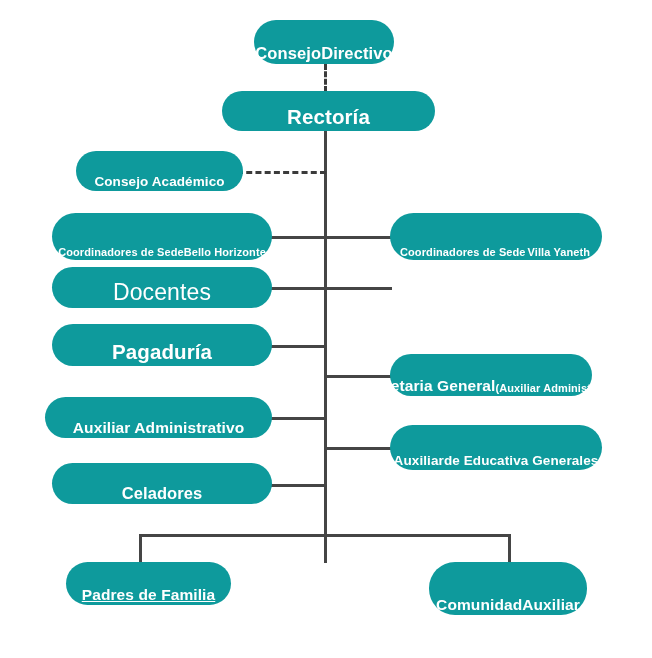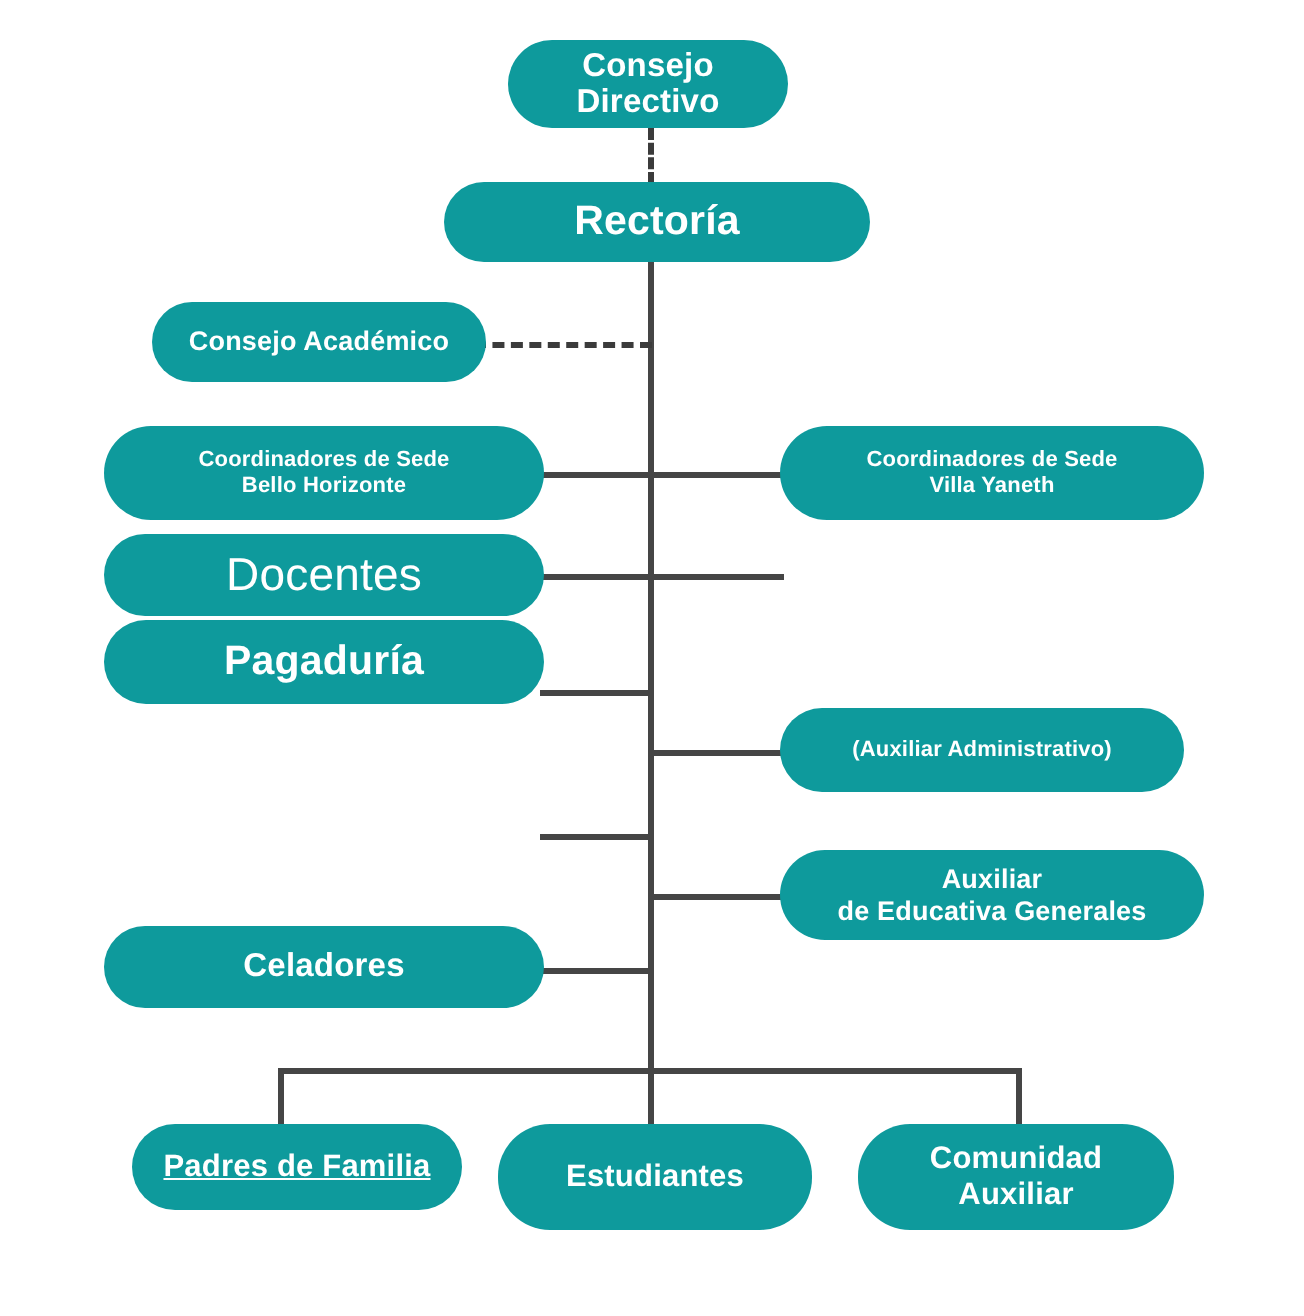--- a/index.html
+++ b/index.html
@@ -32,21 +32,21 @@
     height: 0;
     border-top: 3px dashed #3b3b3b;
   }
   
   .node {
     position: absolute;
     box-sizing: border-box;
     background: #0e9a9c;
     color: #ffffff;
     display: flex;
-    flex-direction: column;
+    flex-direction: row;
     align-items: flex-end;
     justify-content: center;
     text-align: center;
     line-height: 1.12;
     letter-spacing: 0.1px;
     border-radius: 999px;
     padding: 2px 10px;
     white-space: nowrap;
   }
   .node.soft { border-radius: 26px; }
@@ -115,44 +115,45 @@
   <div class="node fs-12 w-bold" style="left:390px; top:213px; width:212px; height:47px;">
     <span class="l1">Coordinadores de Sede</span>
     <span class="l2">Villa Yaneth</span>
   </div>
 
   <div class="node fs-22 w-reg" style="left:52px; top:267px; width:220px; height:41px;">
     <span class="l1">Docentes</span>
   </div>
 
 
-  <div class="node fs-20 w-bold" style="left:52px; top:310px; width:220px; height:42px;">
+  <div class="node fs-20 w-bold" style="left:52px; top:324px; width:220px; height:42px;">
     <span class="l1">Pagaduría</span>
   </div>
 
   <div class="node fs-15 w-bold" style="left:390px; top:354px; width:202px; height:42px;">
+    <span class="l1">Secretaria General</span>
     <span class="l2 fs-12">(Auxiliar Administrativo)</span>
   </div>
 
+  <div class="node fs-15 w-bold" style="left:45px; top:397px; width:227px; height:41px;">
+    <span class="l1">Auxiliar Administrativo</span>
+  </div>
 
   <div class="node fs-13 w-bold" style="left:390px; top:425px; width:212px; height:45px;">
     <span class="l1">Auxiliar</span>
     <span class="l2">de Educativa Generales</span>
   </div>
 
   <div class="node fs-16 w-bold" style="left:52px; top:463px; width:220px; height:41px;">
     <span class="l1">Celadores</span>
   </div>
 
   <div class="node fs-15 w-bold" style="left:66px; top:562px; width:165px; height:43px;text-decoration:underline;">
     <span class="l1">Padres de Familia</span>
   </div>
 
-  <div class="node soft fs-15 w-bold" style="left:249px; top:562px; width:157px; height:53px;">
-    <span class="l1">Estudiantes</span>
-  </div>
 
   <div class="node soft fs-15 w-bold" style="left:429px; top:562px; width:158px; height:53px;">
     <span class="l1">Comunidad</span>
     <span class="l2">Auxiliar</span>
   </div>
 
 </div>
 
 </body></html>

